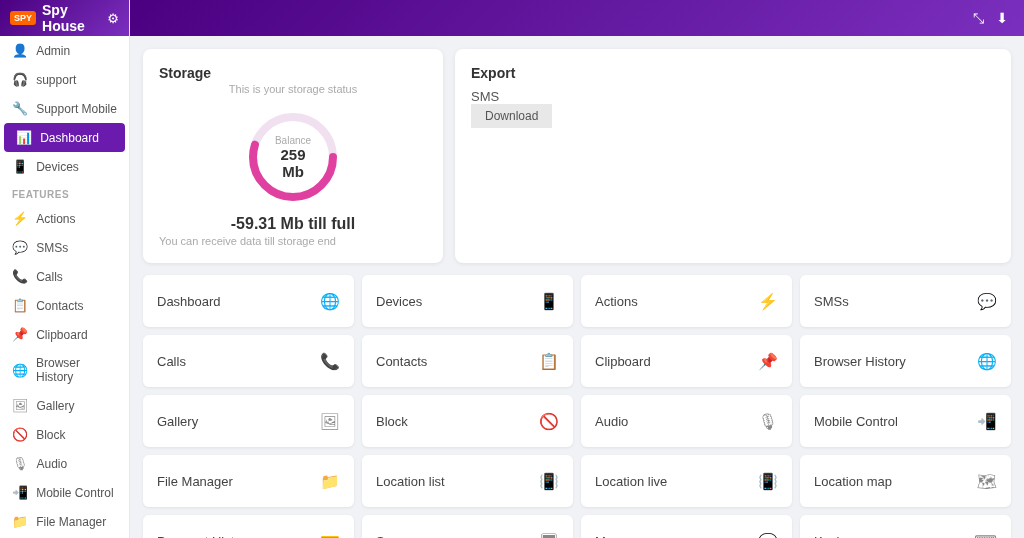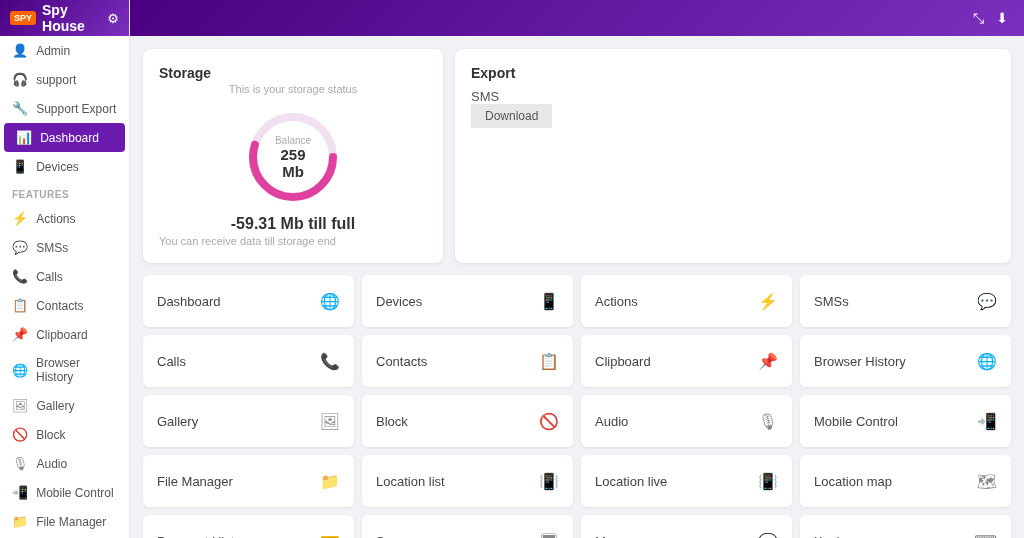--- a/index.html
+++ b/index.html
@@ -217,21 +217,21 @@
   <div class="sidebar-user-item">
     <span class="sidebar-icon">👤</span>
     <span>Admin</span>
   </div>
   <div class="sidebar-user-item">
     <span class="sidebar-icon">🎧</span>
     <span>support</span>
   </div>
   <div class="sidebar-user-item">
     <span class="sidebar-icon">🔧</span>
-    <span>Support Export</span>
+    <span>Support Mobile</span>
   </div>
 
   <div class="sidebar-nav-item active">
     <span class="sidebar-icon">📊</span>
     <span>Dashboard</span>
   </div>
   <div class="sidebar-nav-item">
     <span class="sidebar-icon">📱</span>
     <span>Devices</span>
   </div>

